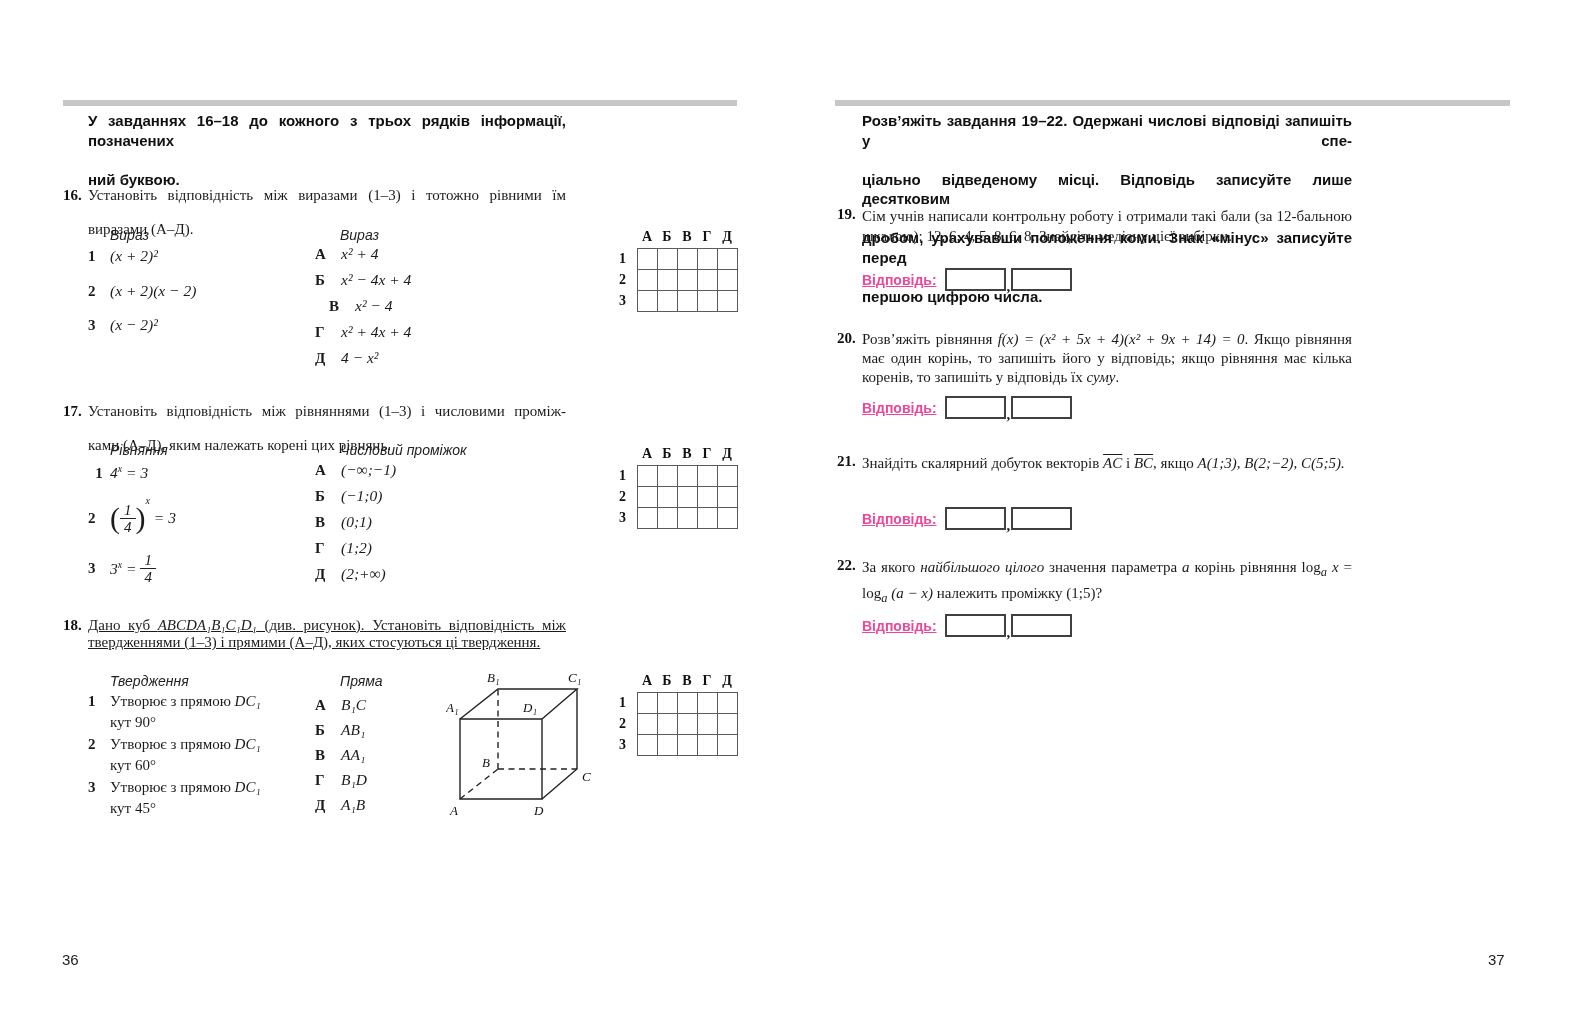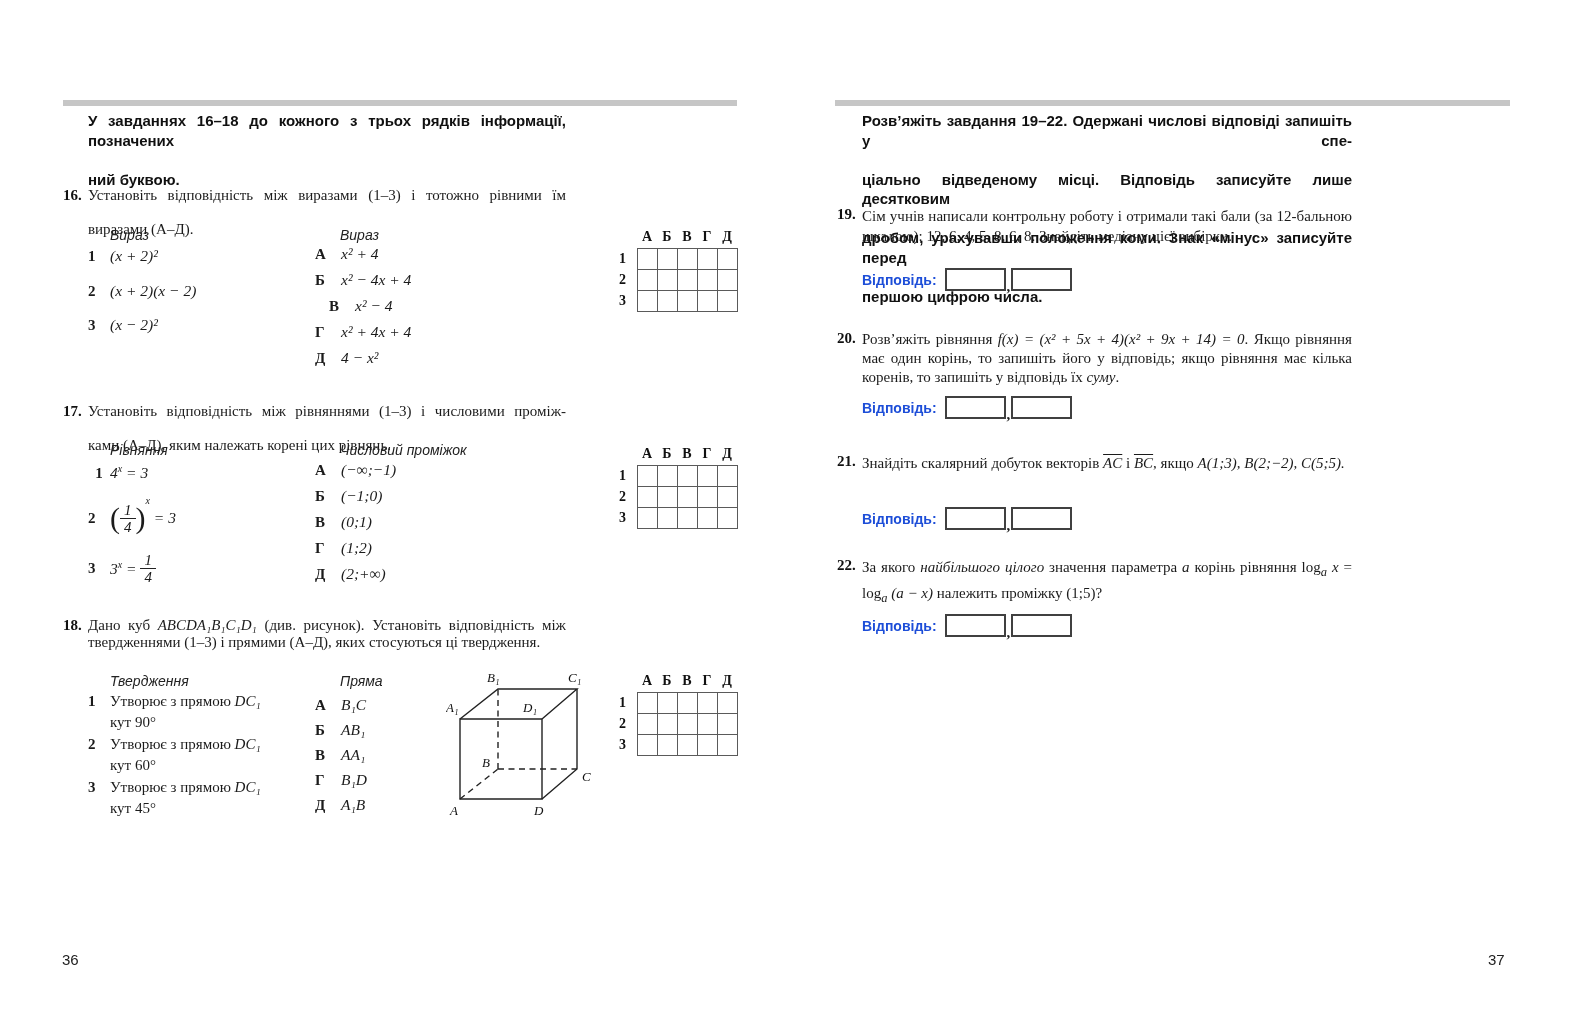--- a/index.html
+++ b/index.html
@@ -30,21 +30,21 @@
   .ag-letters{display:flex;margin-left:22px;height:17px;}
   .ag-letter{width:20px;text-align:center;font-weight:700;font-size:14px;color:#111;}
   .ag-body{display:flex;margin-top:2px;}
   .ag-nums{display:flex;flex-direction:column;width:22px;}
   .ag-num{height:21px;line-height:21px;text-align:left;padding-left:4px;font-weight:700;font-size:14px;color:#111;}
   .ag-cells{display:grid;grid-template-columns:repeat(5,20px);grid-auto-rows:21px;
             border-top:1px solid #5a5a5a;border-left:1px solid #5a5a5a;background:#fff;}
   .ag-cell{border-right:1px solid #5a5a5a;border-bottom:1px solid #5a5a5a;}
   .ansrow{position:absolute;display:flex;align-items:center;}
   .anslabel{font-family:"Liberation Sans","DejaVu Sans",sans-serif;font-weight:700;
-            font-size:14px;color:#1d4ed8;margin-right:8px;}
+            font-size:14px;color:#ec4899;margin-right:8px;text-decoration:underline;}
   .abox{display:inline-block;width:57px;height:19px;border:2px solid #404040;background:#fff;}
   .anscomma{font-size:15px;font-weight:700;align-self:flex-end;line-height:10px;margin:0 1px;}
   .vec{font-style:italic;text-decoration:overline;}
   .rm{font-style:normal;}
   .it{font-style:italic;}
   .pagenum{position:absolute;font-family:"Liberation Sans","DejaVu Sans",sans-serif;
            font-size:15px;color:#222;}
   svg text{font-family:"Liberation Serif","DejaVu Serif",serif;font-style:italic;font-size:13px;fill:#111;}
 </style>
 </head>
@@ -189,21 +189,21 @@
           <div class="ag-cell"></div>
           <div class="ag-cell"></div>
           <div class="ag-cell"></div>
           <div class="ag-cell"></div>
           <div class="ag-cell"></div>
         </div>
     </div>
   </div>
 
   <div class="tasknum" style="left:63px;top:617px;">18.</div>
-  <div class="ttext" style="left:88px;top:617px;width:478px;">
+  <div class="ttext" style="left:88px;top:617px;width:478px;text-decoration:underline;">
     <span>Дано куб </span><span class="math">ABCDA₁B₁C₁D₁</span><span> (див. рисунок). Установіть відповідність між твердженнями (1–3) і прямими (А–Д), яких стосуються ці твердження.</span>
   </div>
   <div class="colhead" style="left:110px;top:673px;">Твердження</div>
   <div class="colhead" style="left:340px;top:673px;">Пряма</div>
 
   <div class="row" style="left:88px;top:693px;font-size:15px;">
     <span class="inum">1</span><span>Утворює з прямою </span><span class="math">DC₁</span>
   </div>
   <div class="row" style="left:110px;top:714px;font-size:15px;">
     <span>кут 90°</span>

